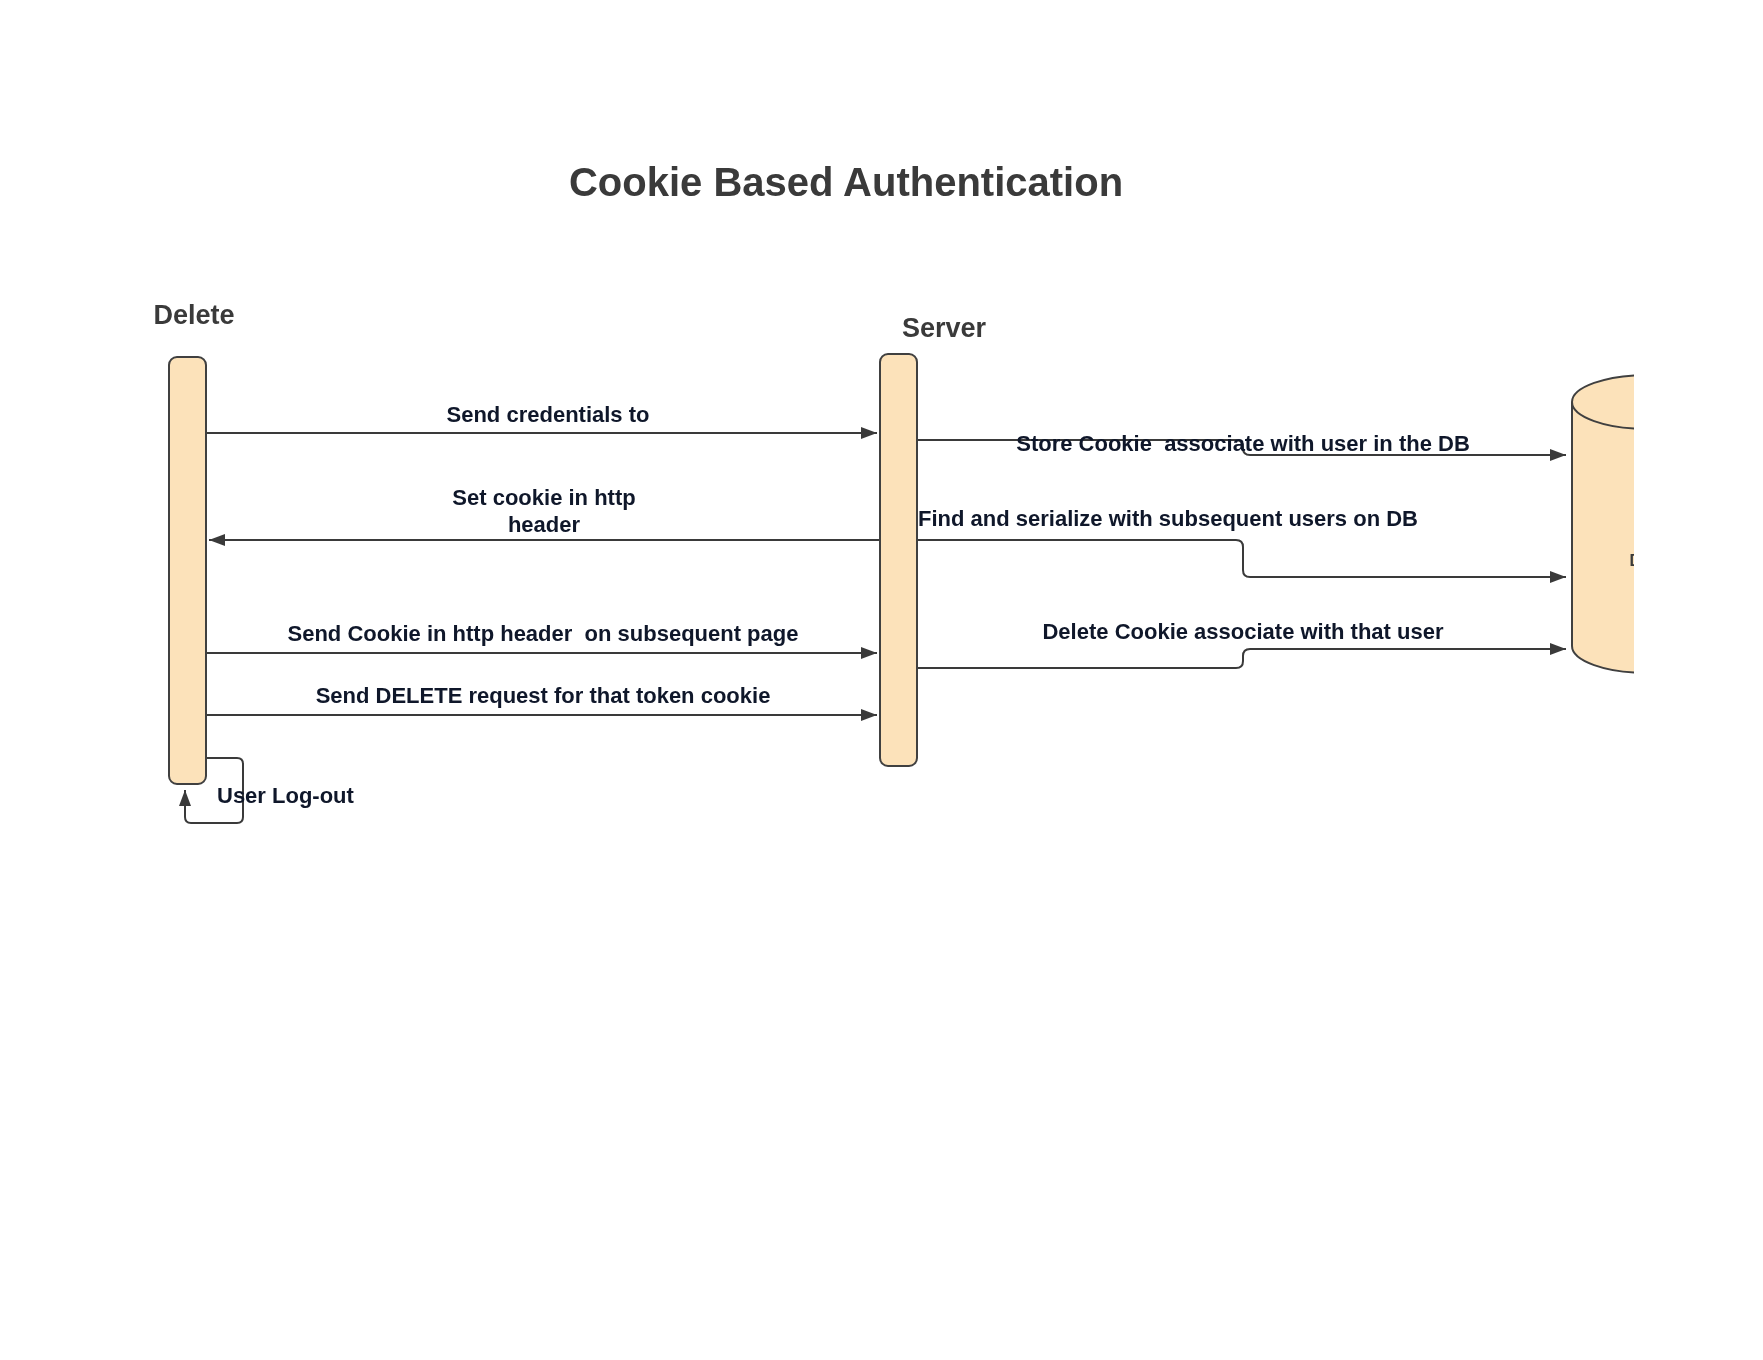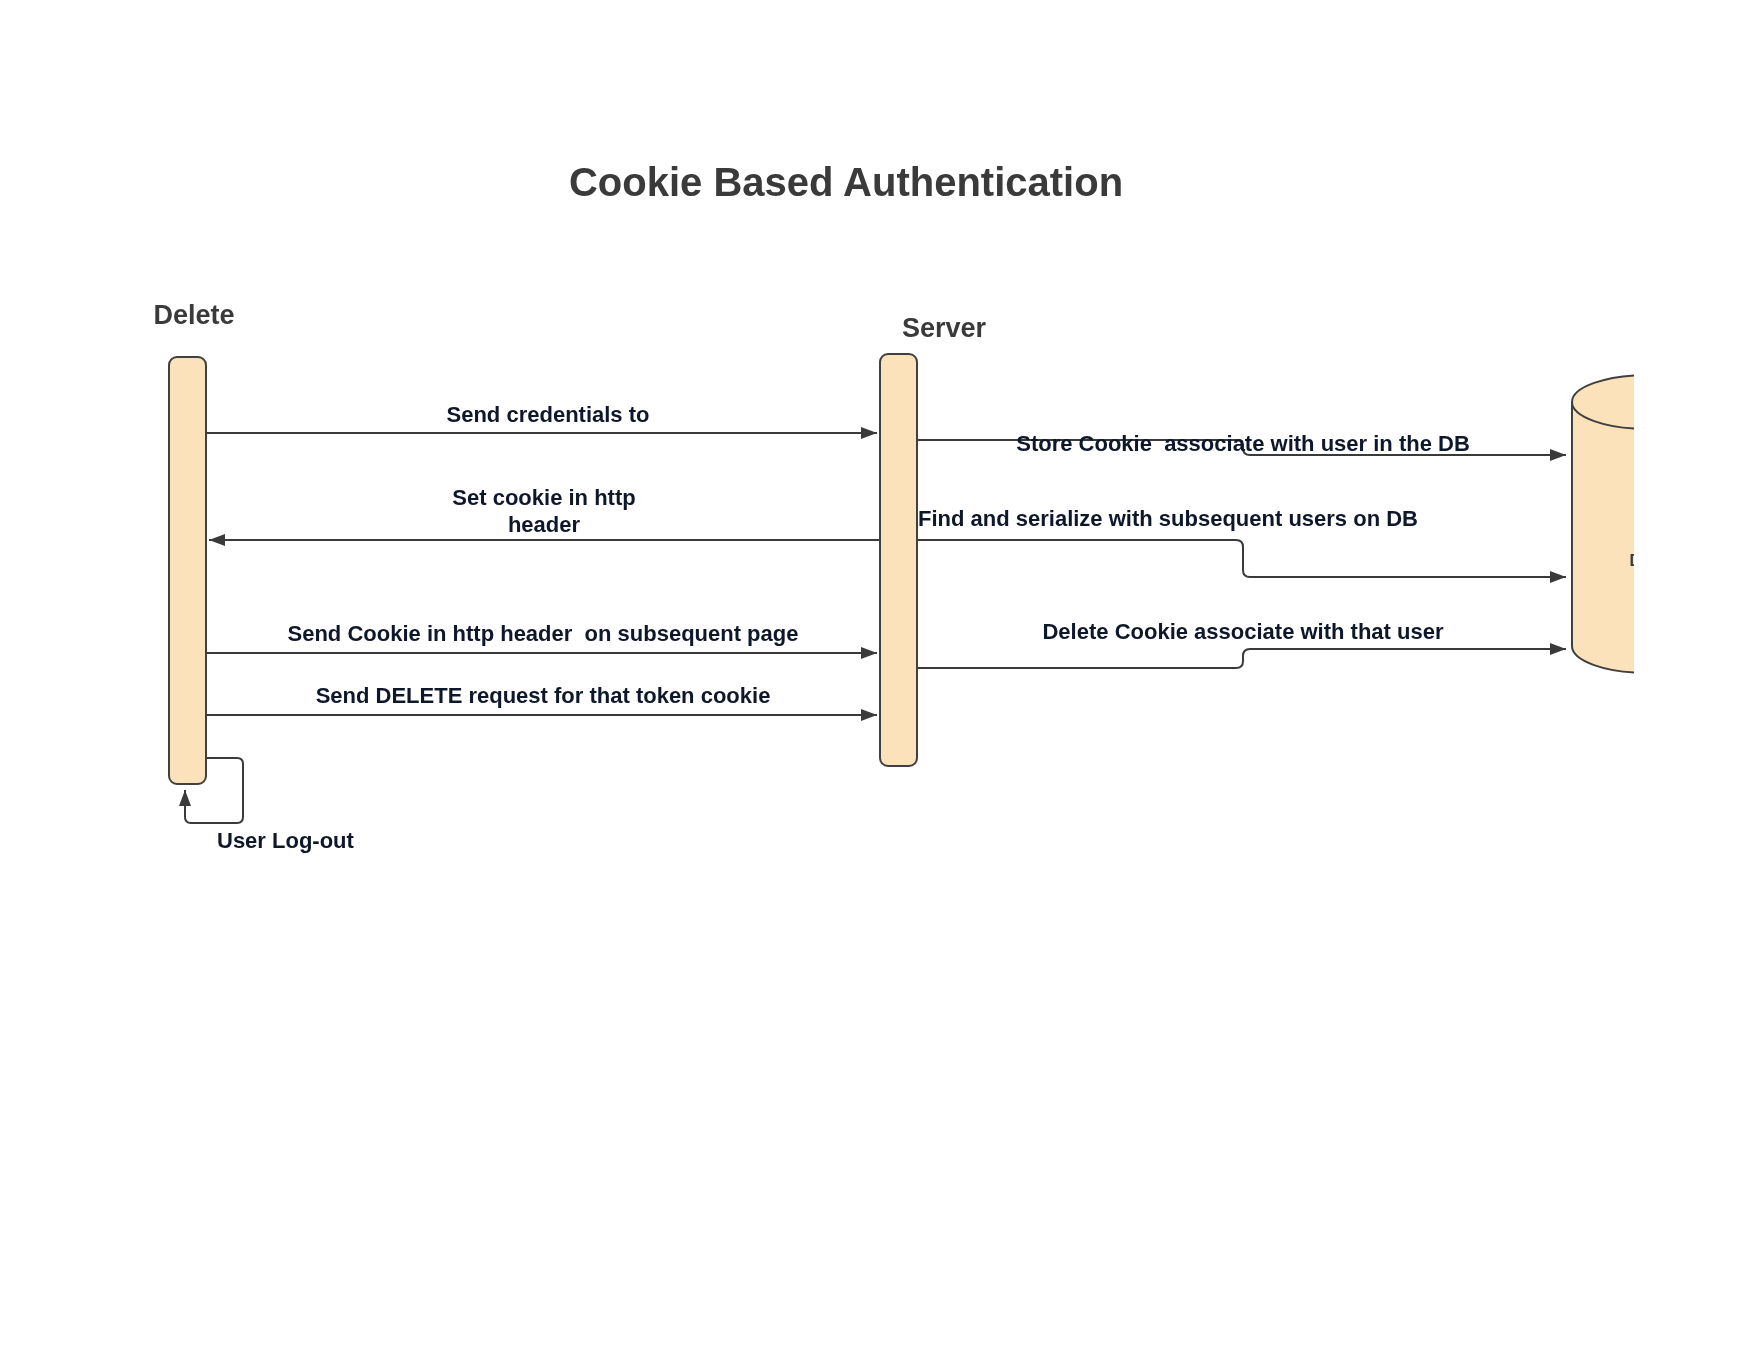--- a/index.html
+++ b/index.html
@@ -97,15 +97,15 @@
   <div class="msg centered" style="left:548px;top:401px;">Send credentials to</div>
   <div class="msg centered" style="left:543px;top:620px;">Send Cookie in http header  on subsequent page</div>
   <div class="msg centered multiline" style="left:544px;top:484px;">Set cookie in http
 header</div>
   <div class="msg centered" style="left:543px;top:682px;">Send DELETE request for that token cookie</div>
 
   <div class="msg centered" style="left:1243px;top:406px;margin-top:24px;">Store Cookie  associate with user in the DB</div>
   <div class="msg" style="left:918px;top:505px;text-align:right;">Find and serialize with subsequent users on DB</div>
   <div class="msg centered" style="left:1243px;top:618px;">Delete Cookie associate with that user</div>
 
-  <div class="msg" style="left:217px;top:827px;text-align:right;">User Log-out</div>
+  <div class="msg" style="left:217px;top:782px;text-align:right;">User Log-out</div>
 
 </div>
 
 </body></html>

